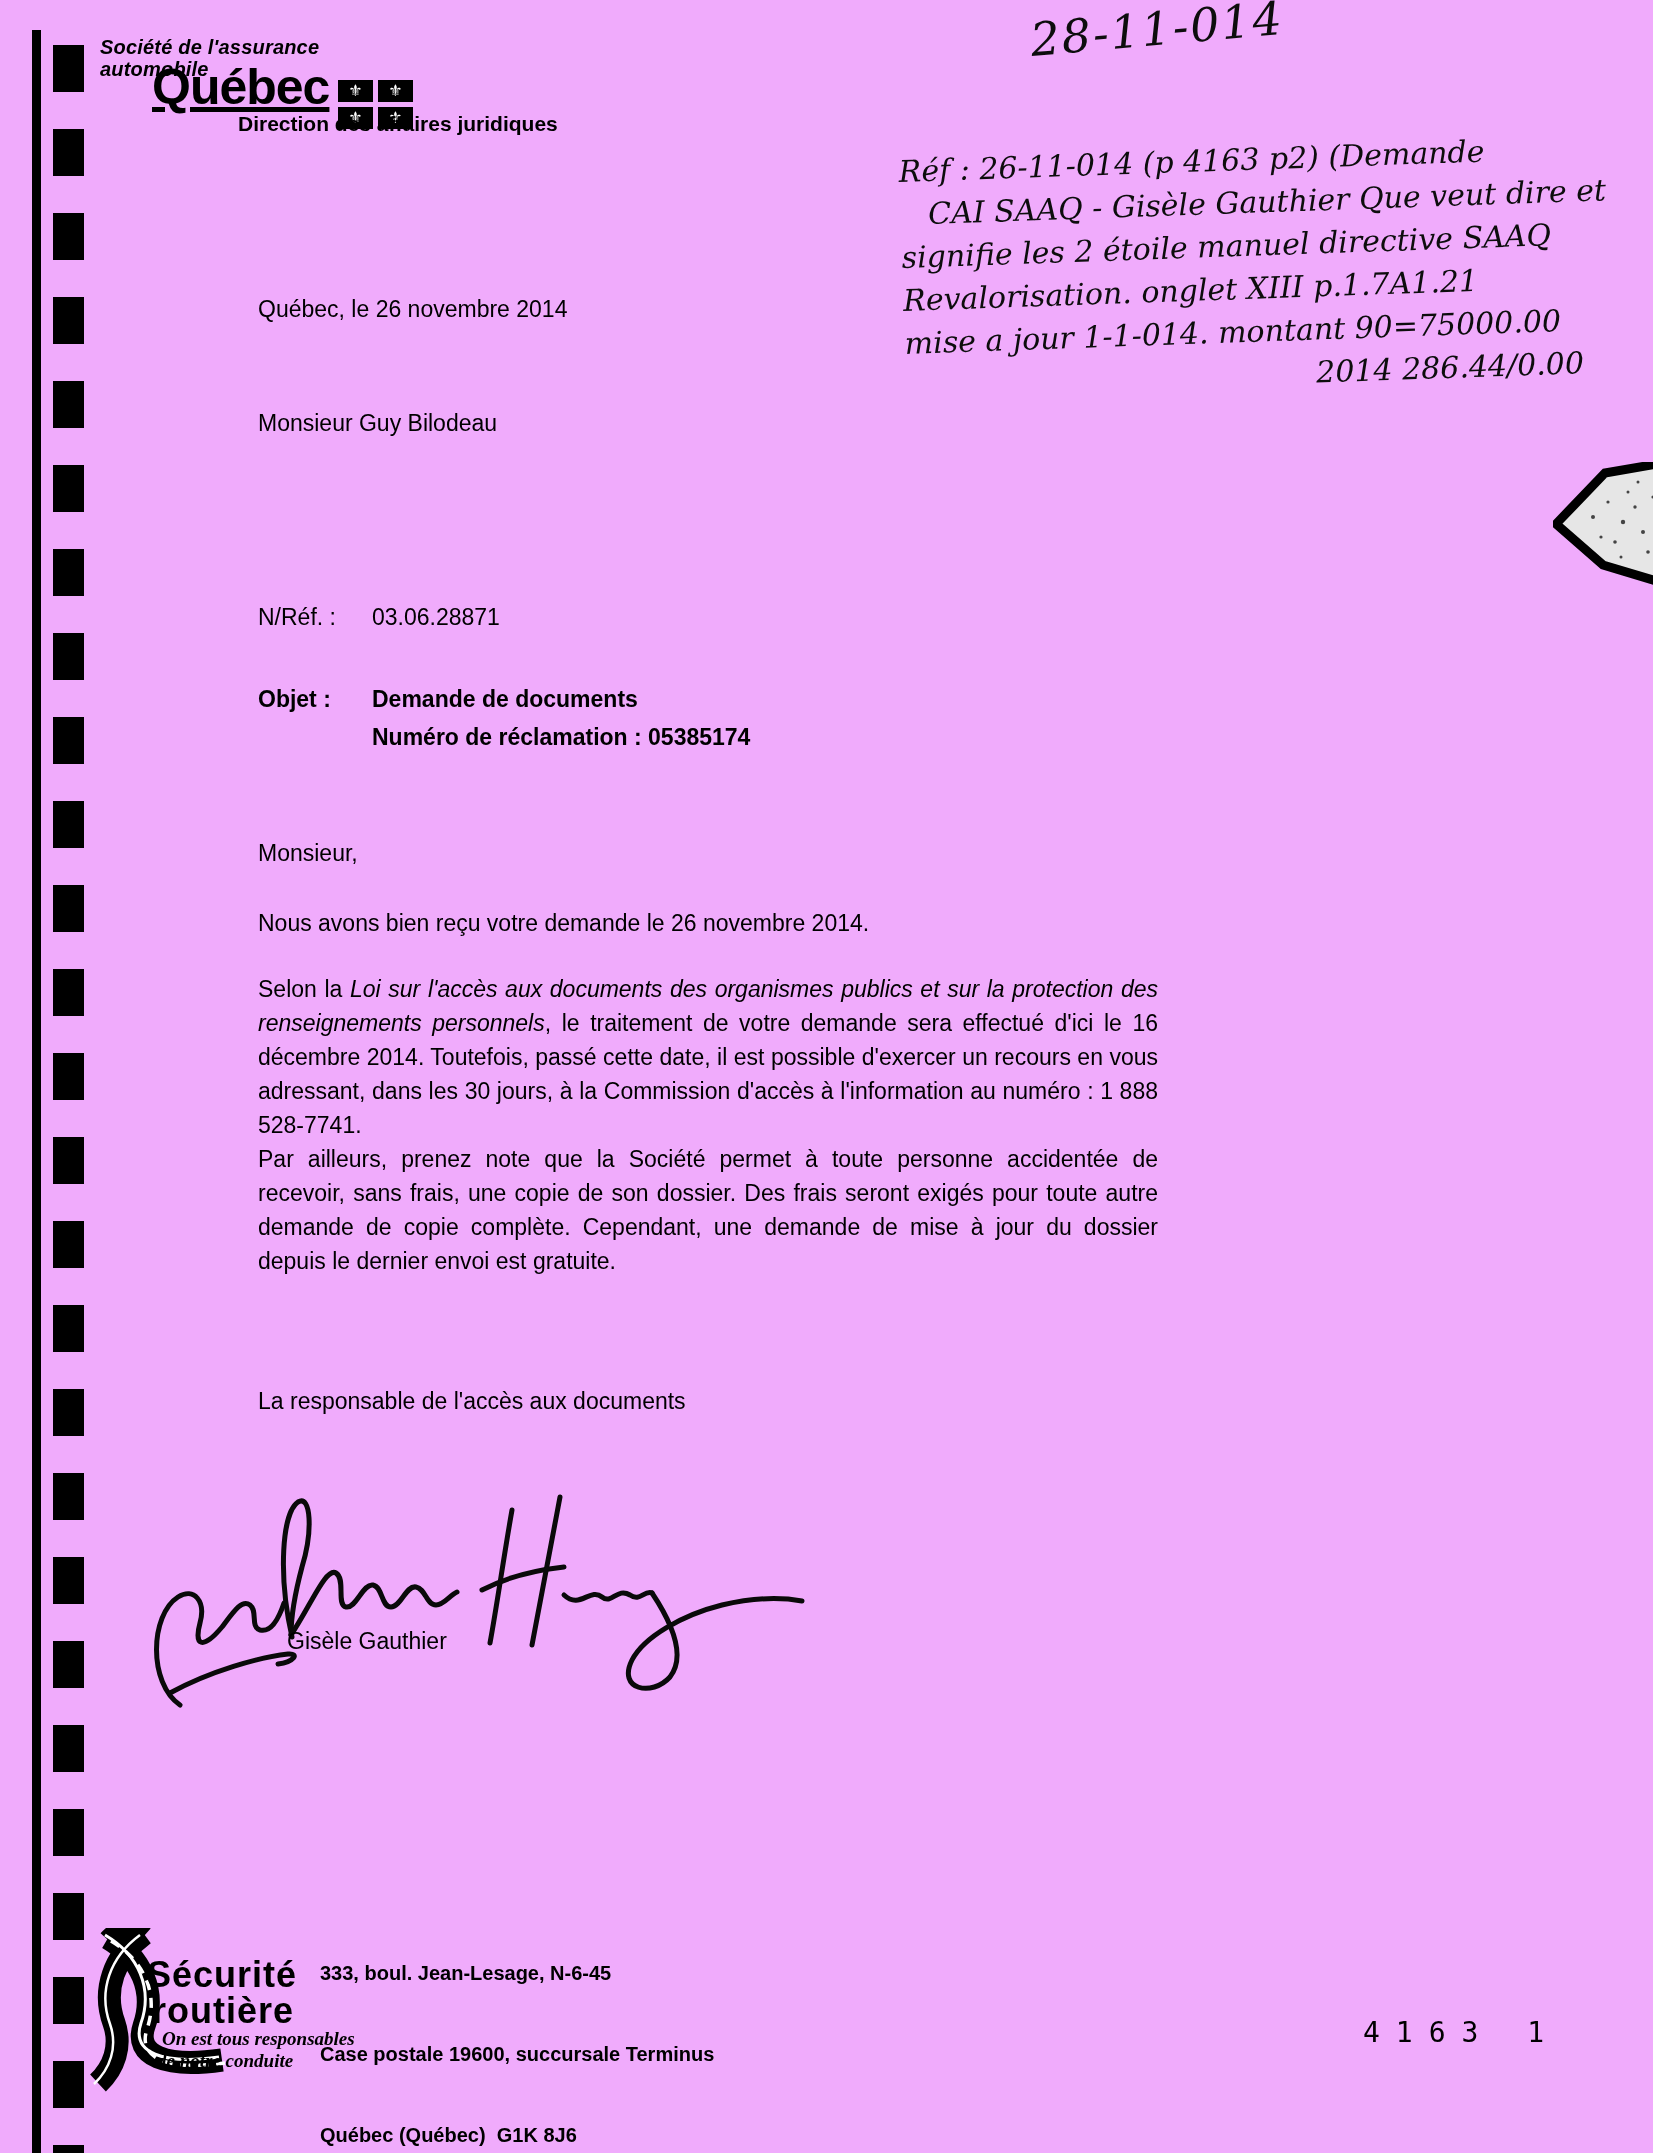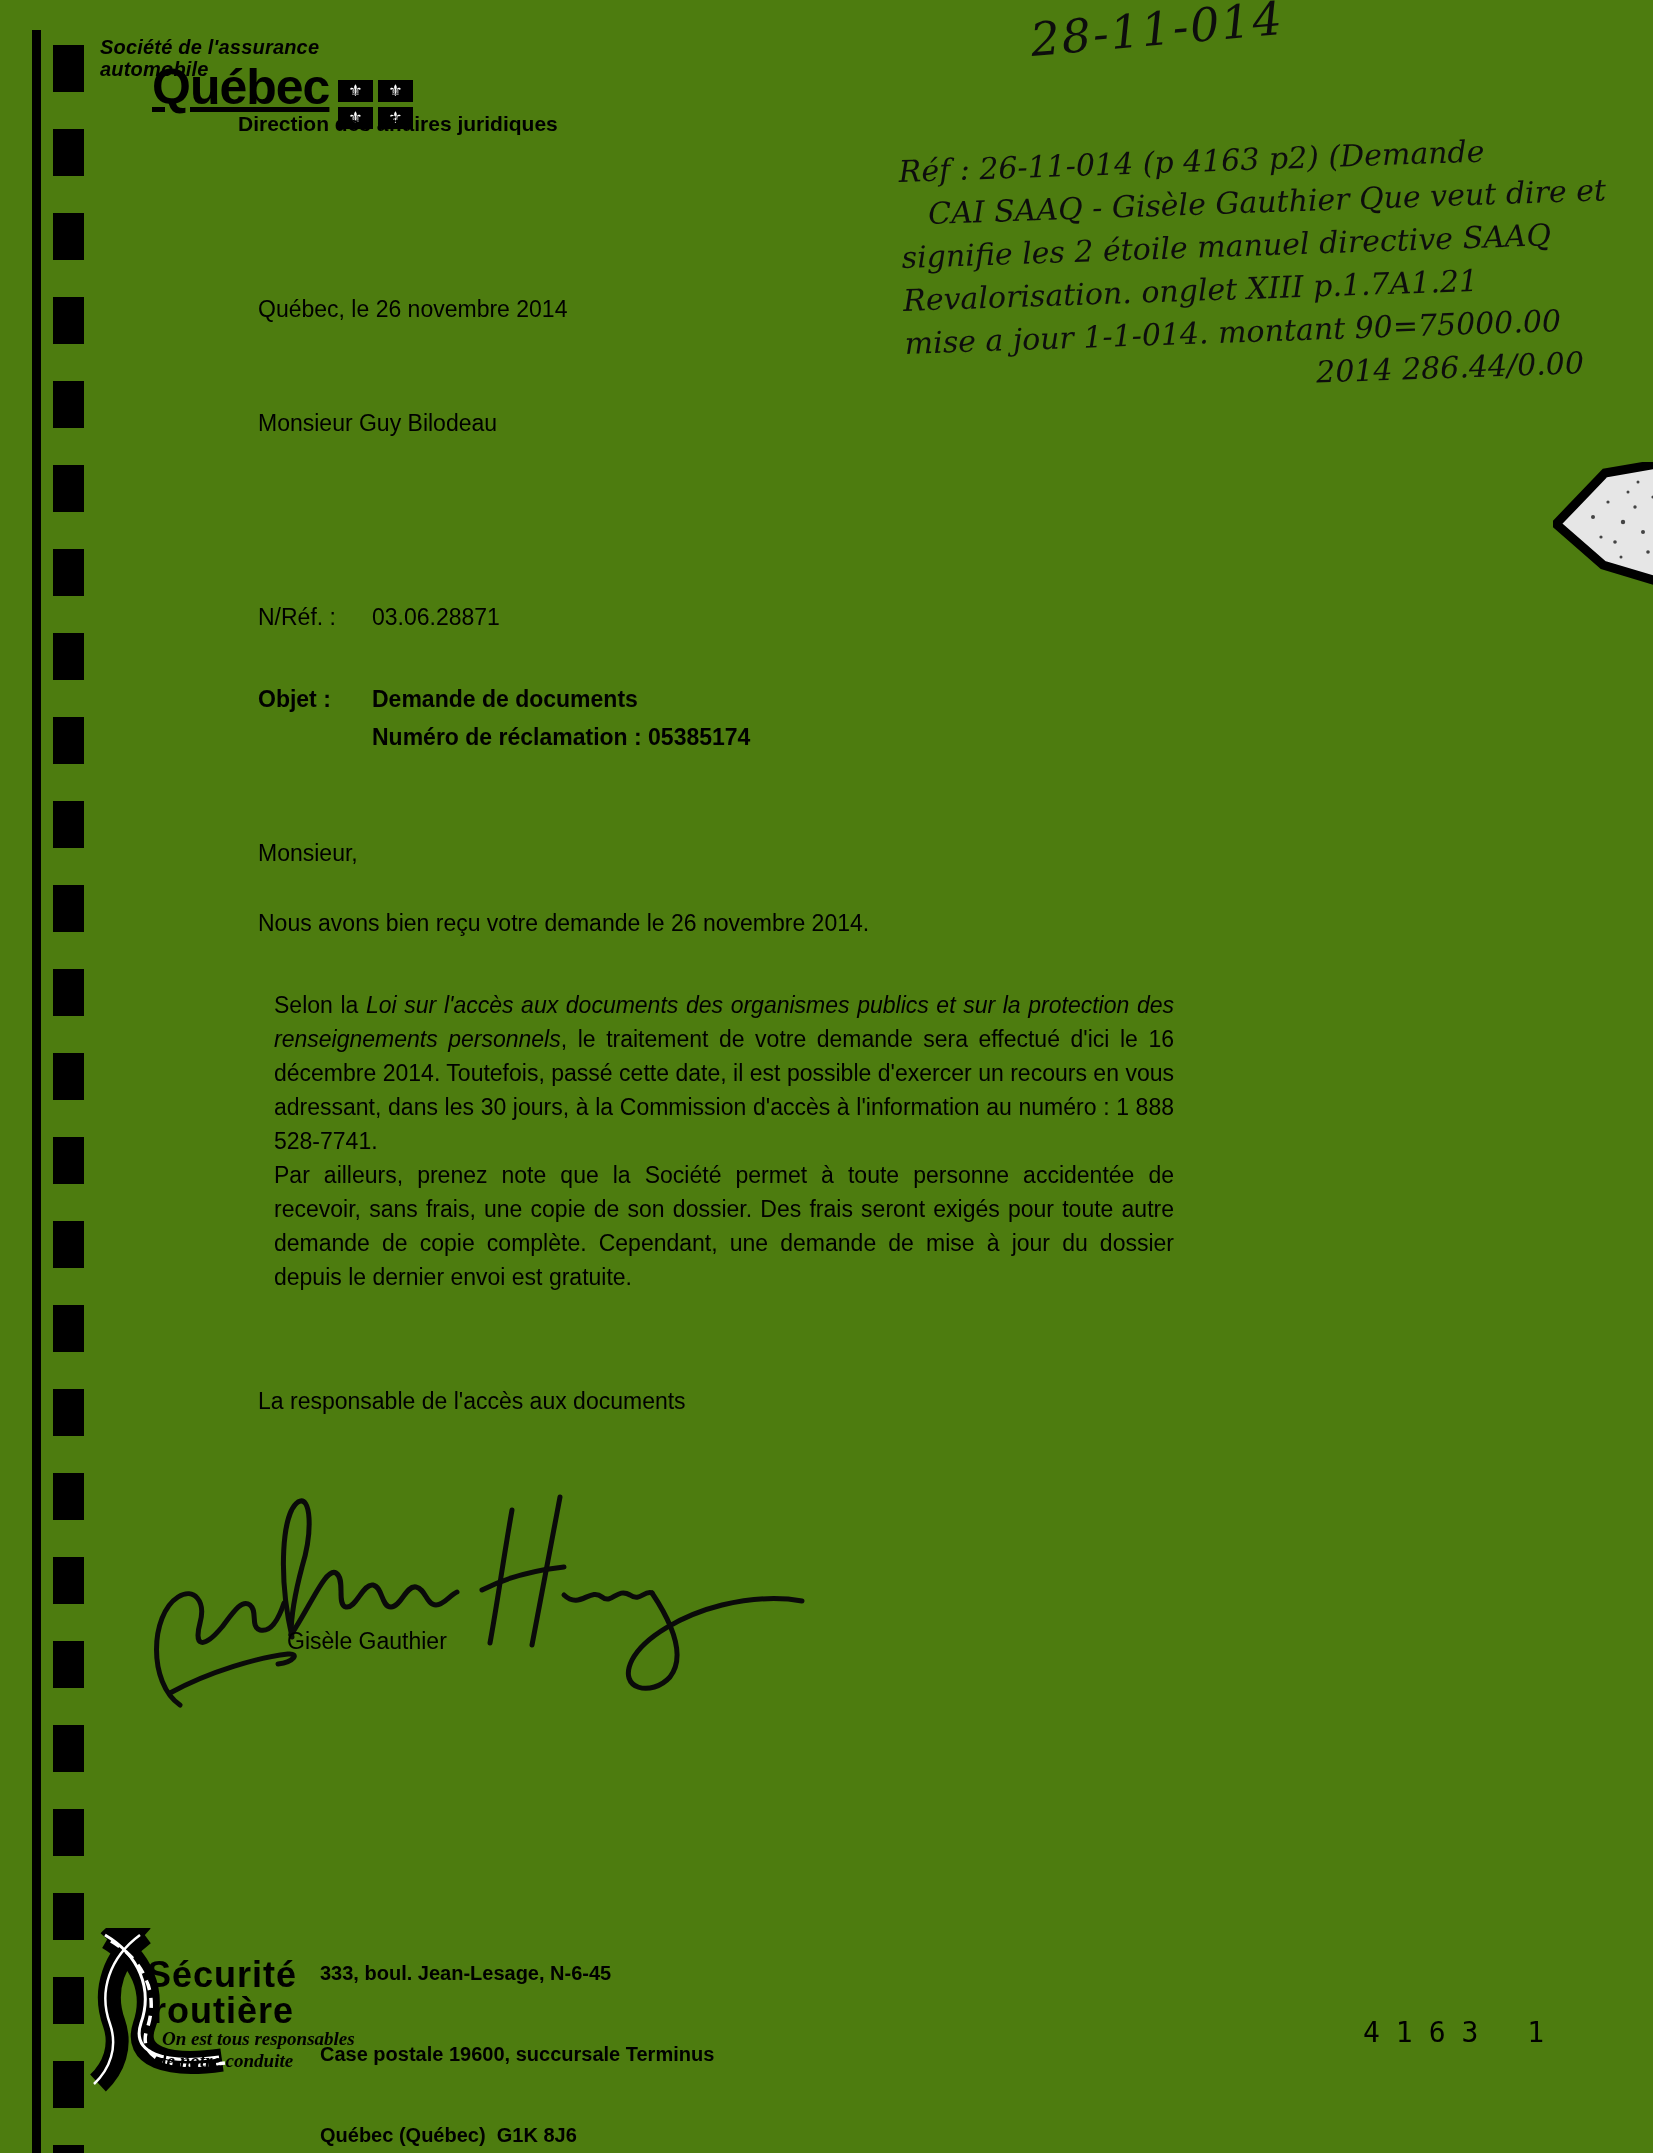--- a/index.html
+++ b/index.html
@@ -1,17 +1,17 @@
 <!DOCTYPE html>
 <html><head>
 <meta charset="utf-8">
 <style>
   html,body{margin:0;padding:0;background:#888;}
   .page{
-    position:relative;width:1653px;height:2153px;background:#4d7c0f;
+    position:relative;width:1653px;height:2153px;background:#f0abfc;
     overflow:hidden;color:#000;font-family:"Liberation Sans",sans-serif;
   }
   
   .edge-line{position:absolute;left:32px;top:30px;width:9px;height:2123px;background:#000;}
   .binder-holes{
     position:absolute;left:53px;top:45px;width:31px;height:2108px;
     background:repeating-linear-gradient(to bottom,#000 0px,#000 47px,transparent 47px,transparent 84px);
   }
   
   .logo-small{position:absolute;left:100px;font-size:20px;font-weight:bold;font-style:italic;letter-spacing:.2px;}
@@ -34,21 +34,21 @@
   .t{position:absolute;left:258px;font-size:23px;line-height:30px;}
   .date-line{top:294px;}
   .recipient{top:408px;}
   .ref-label{top:602px;} .ref-value{left:372px;top:602px;}
   .obj-label{top:684px;font-weight:bold;}
   .obj-1{left:372px;top:684px;font-weight:bold;}
   .obj-2{left:372px;top:722px;font-weight:bold;}
   .salutation{top:838px;}
   .p1{top:908px;}
   .para{position:absolute;left:258px;width:900px;font-size:23px;line-height:34px;
-    text-align:justify;margin:16px;}
+    text-align:justify;margin:0;}
   .p2{top:972px;} .p3{top:1142px;}
   .p4{top:1270px;}
   .close1{top:1386px;} .close2{top:1426px;}
   .signer{left:287px;top:1626px;}
   .sig-svg{position:absolute;left:110px;top:1455px;}
   
   .ribbon-svg{position:absolute;left:82px;top:1928px;}
   .camp{position:absolute;font-weight:bold;letter-spacing:1px;font-size:36px;line-height:34px;}
   .camp1{left:147px;top:1958px;} .camp2{left:152px;top:1994px;}
   .tag{position:absolute;font-family:"Liberation Serif",serif;font-style:italic;font-weight:bold;font-size:19px;}

